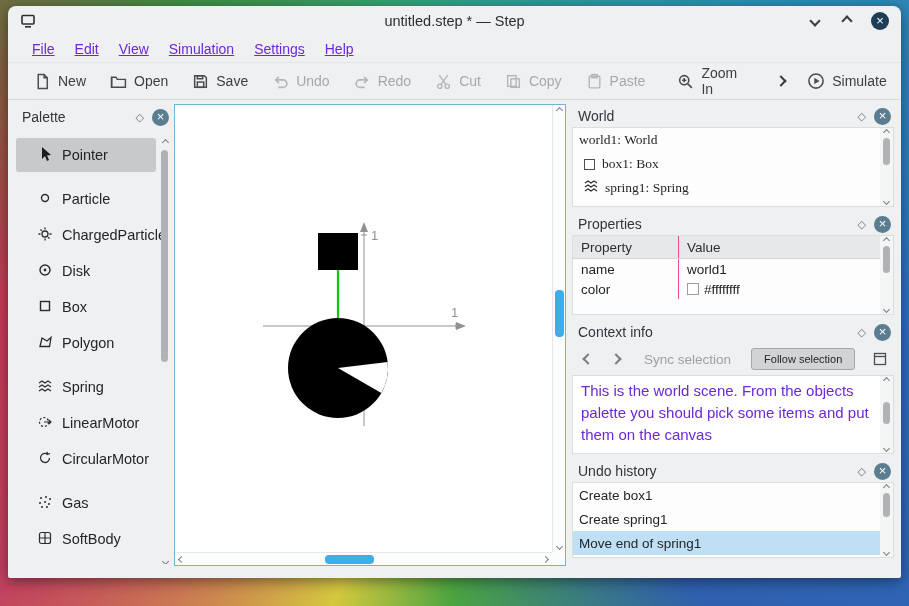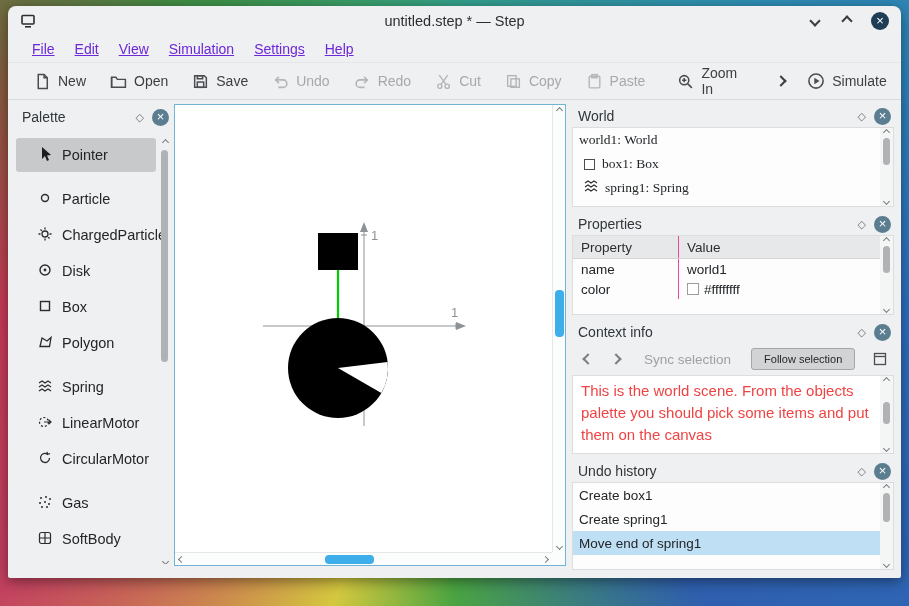--- a/index.html
+++ b/index.html
@@ -129,24 +129,24 @@
   .swatch { width:12px; height:12px; border:1px solid #9b9d9f; background:#fff; }
 
   
   .ctx-nav { height:32px; display:flex; align-items:center; gap:8px; padding:0 6px; }
   .navbtn { width:20px; height:20px; display:inline-flex; align-items:center; justify-content:center; }
   .sync-label { color:#9ea0a2; font-size:13.5px; margin-left:10px; }
   .follow-btn { margin-left:12px; background:#d2d3d4; border:1px solid #a3a7aa; border-radius:3px;
                 padding:4px 12px; font-size:11px; color:#232629; }
   .ctx-docbtn { margin-left:auto; display:inline-flex; }
   .ctx-text { height:79px; background:#fff; border:1px solid #dcdddd; position:relative; overflow:hidden; }
-  .ctx-text .txt { padding:4px 20px 0 8px; font-size:15px; line-height:22px; color:#ef4444; }
-
-  
-  .undo-content { height:88px; }
+  .ctx-text .txt { padding:4px 20px 0 8px; font-size:15px; line-height:22px; color:#6d28d9; }
+
+  
+  .undo-content { height:76px; }
   .undo-row { height:24px; display:flex; align-items:center; font-size:13.5px;
               color:#232629; padding-left:6px; }
   .undo-row.selected { background:#bfdff4; }
 </style>
 </head>
 <body>
 
 <div class="window">
 
   <div class="titlebar">

